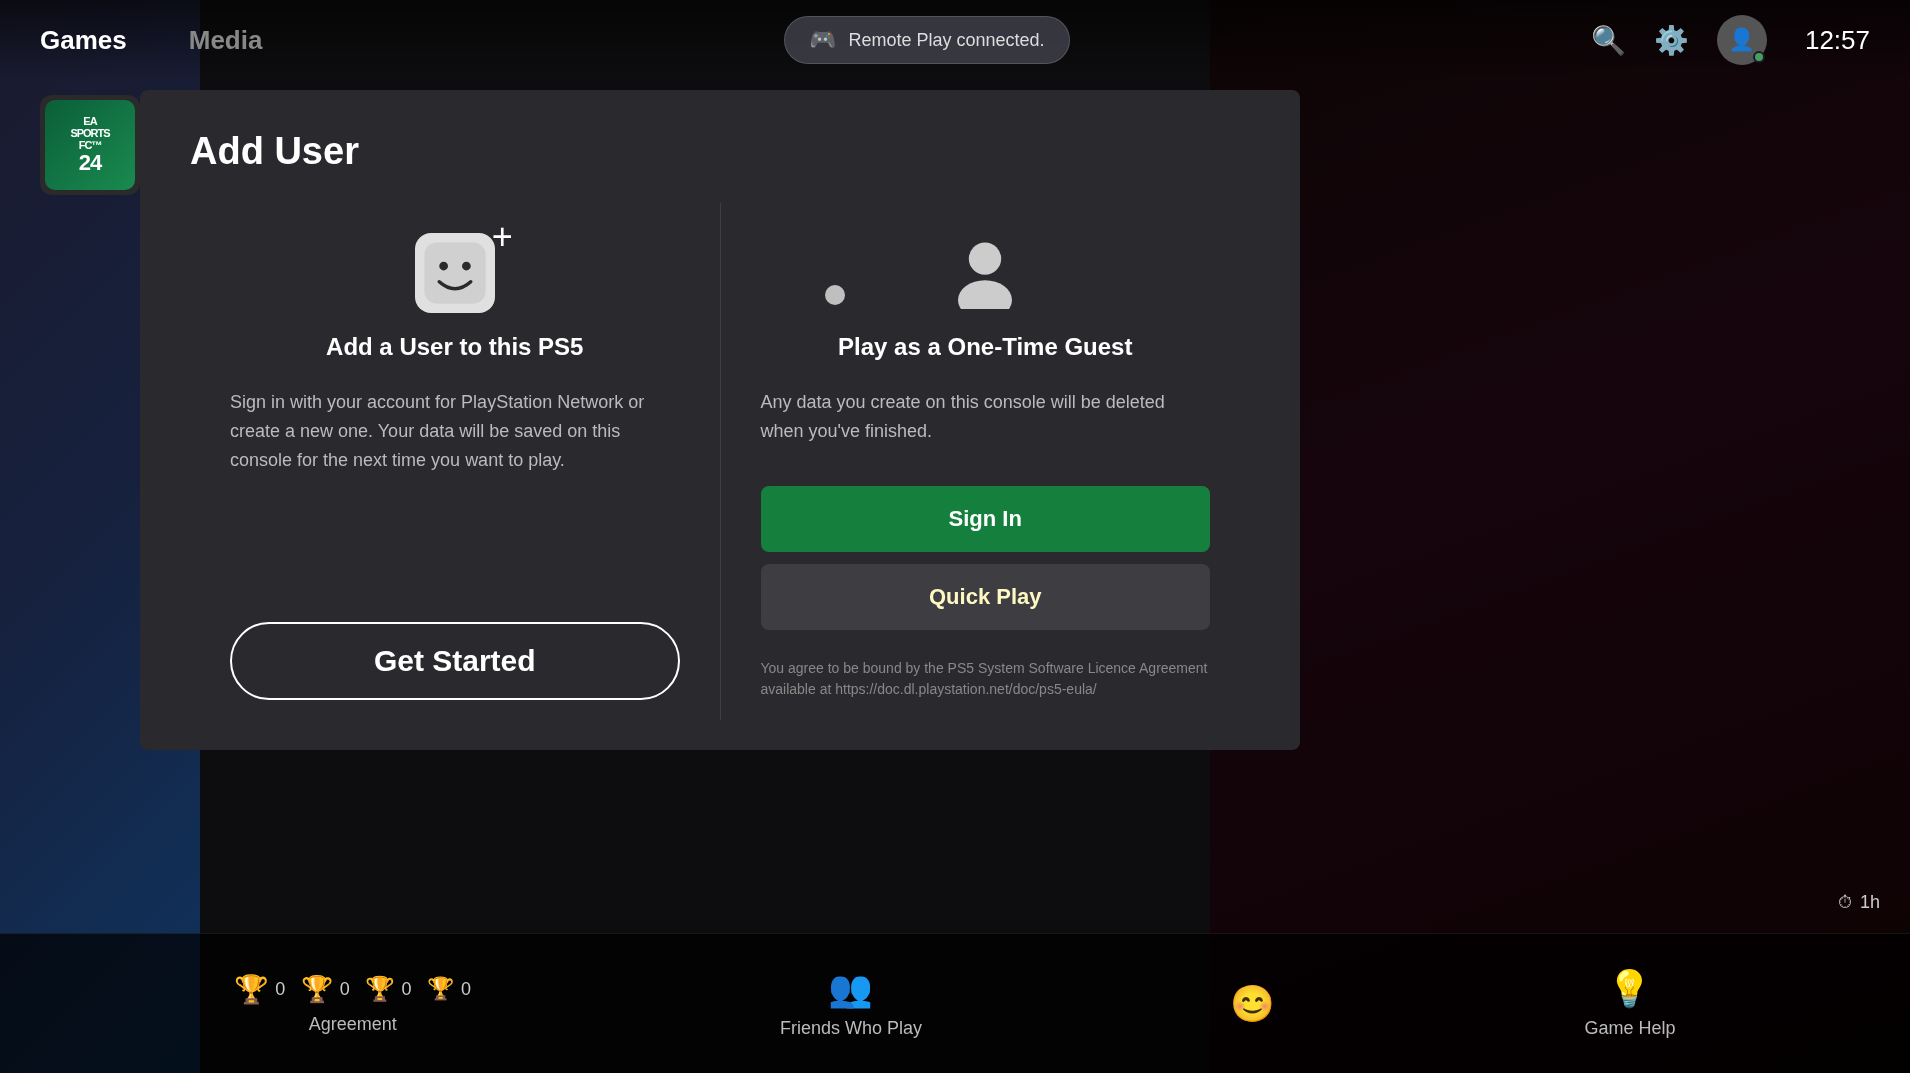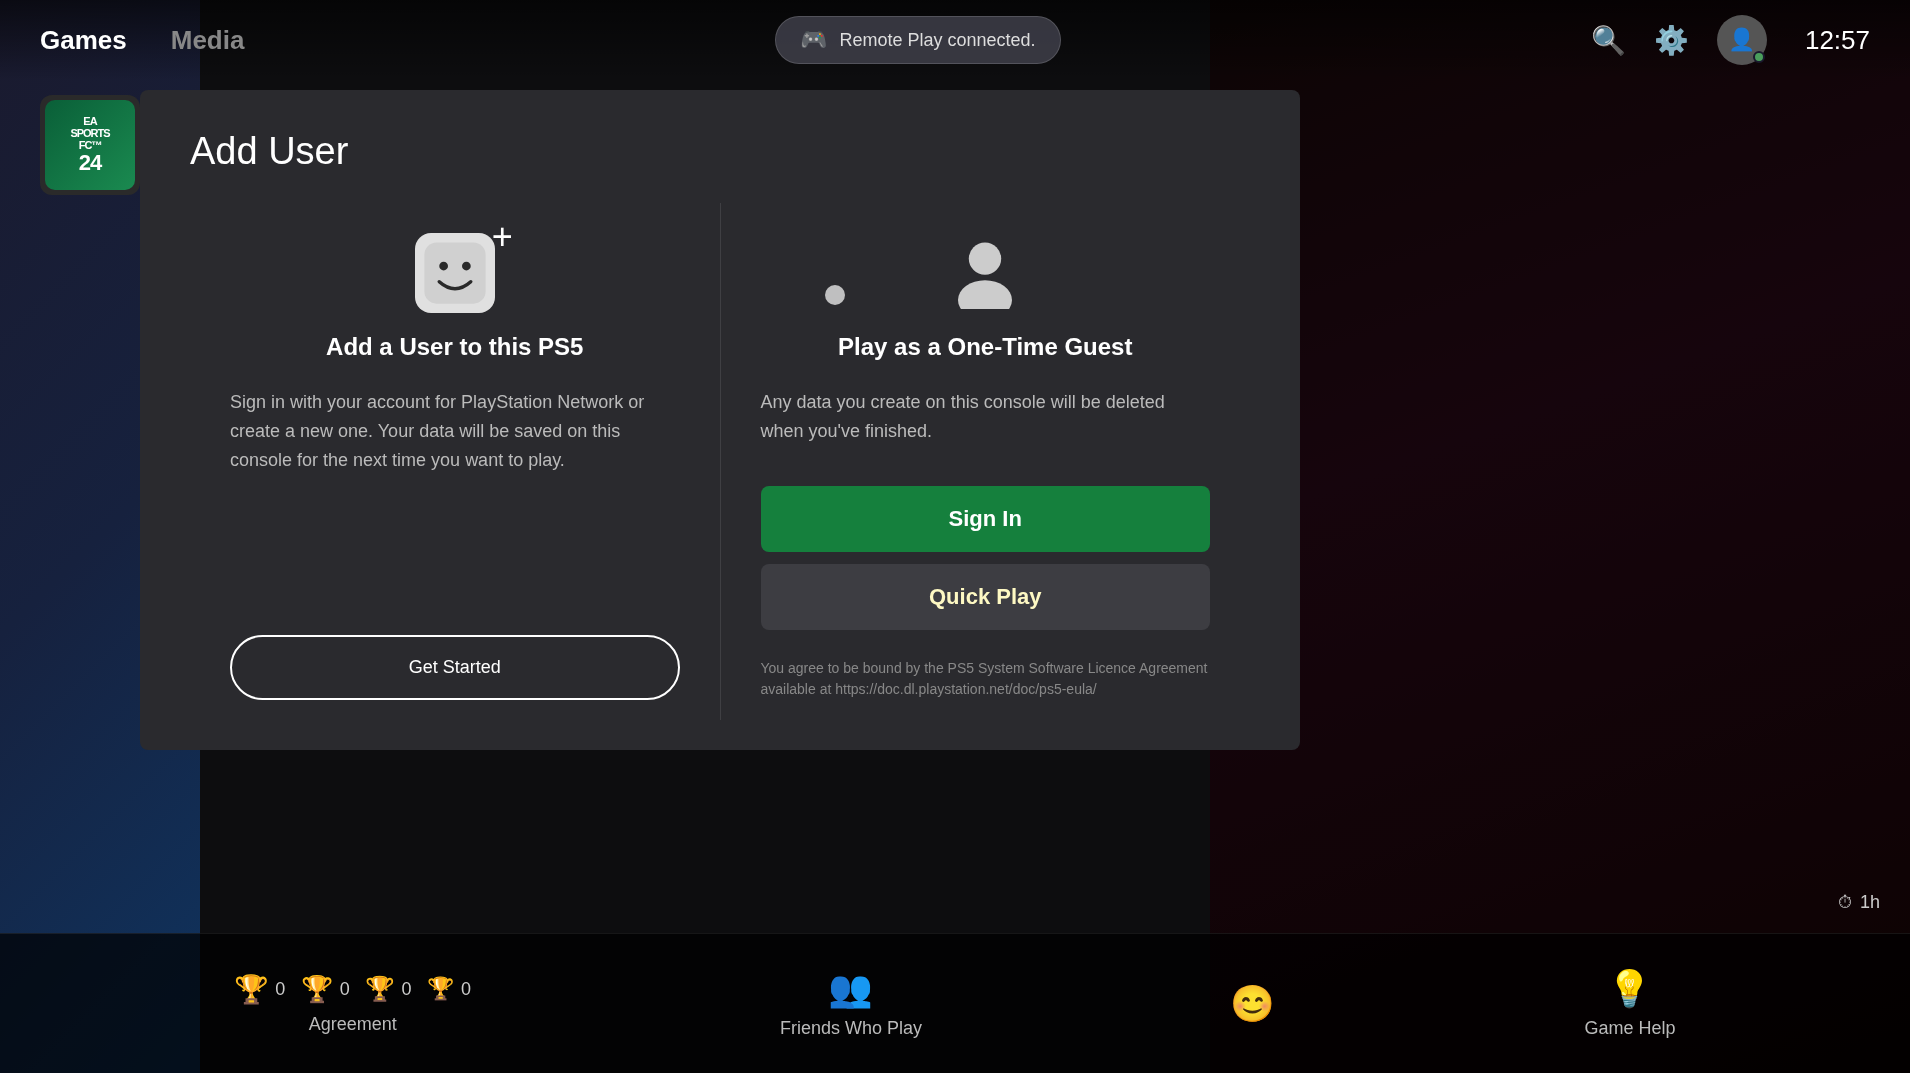--- a/index.html
+++ b/index.html
@@ -60,21 +60,21 @@
       height: 80px;
       display: flex;
       align-items: center;
       padding: 0 40px;
       z-index: 10;
       background: linear-gradient(to bottom, rgba(0,0,0,0.6) 0%, transparent 100%);
     }
 
     .header-nav {
       display: flex;
-      gap: 44px;
+      gap: 62px;
       align-items: center;
     }
 
     .header-nav-item {
       font-size: 26px;
       font-weight: 600;
       cursor: pointer;
     }
 
     .header-nav-item.active {
@@ -192,21 +192,21 @@
       border-radius: 8px;
       z-index: 20;
       display: flex;
       flex-direction: column;
       padding: 40px 50px 40px 50px;
       overflow: hidden;
     }
 
     .modal-title {
       font-size: 38px;
-      font-weight: 400;
+      font-weight: 700;
       color: #fff;
       margin-bottom: 30px;
     }
 
     .modal-content {
       display: flex;
       flex: 1;
       gap: 0;
     }
 
@@ -264,22 +264,22 @@
     }
 
     .get-started-btn {
       width: 100%;
       max-width: 460px;
       padding: 20px;
       border-radius: 40px;
       border: 2.5px solid #fff;
       background: transparent;
       color: #fff;
-      font-size: 18px;
-      font-weight: 400;
+      font-size: 30px;
+      font-weight: 700;
       cursor: pointer;
       text-align: center;
       margin-top: auto;
     }
 
     
     .panel-right {
       flex: 1;
       display: flex;
       flex-direction: column;

